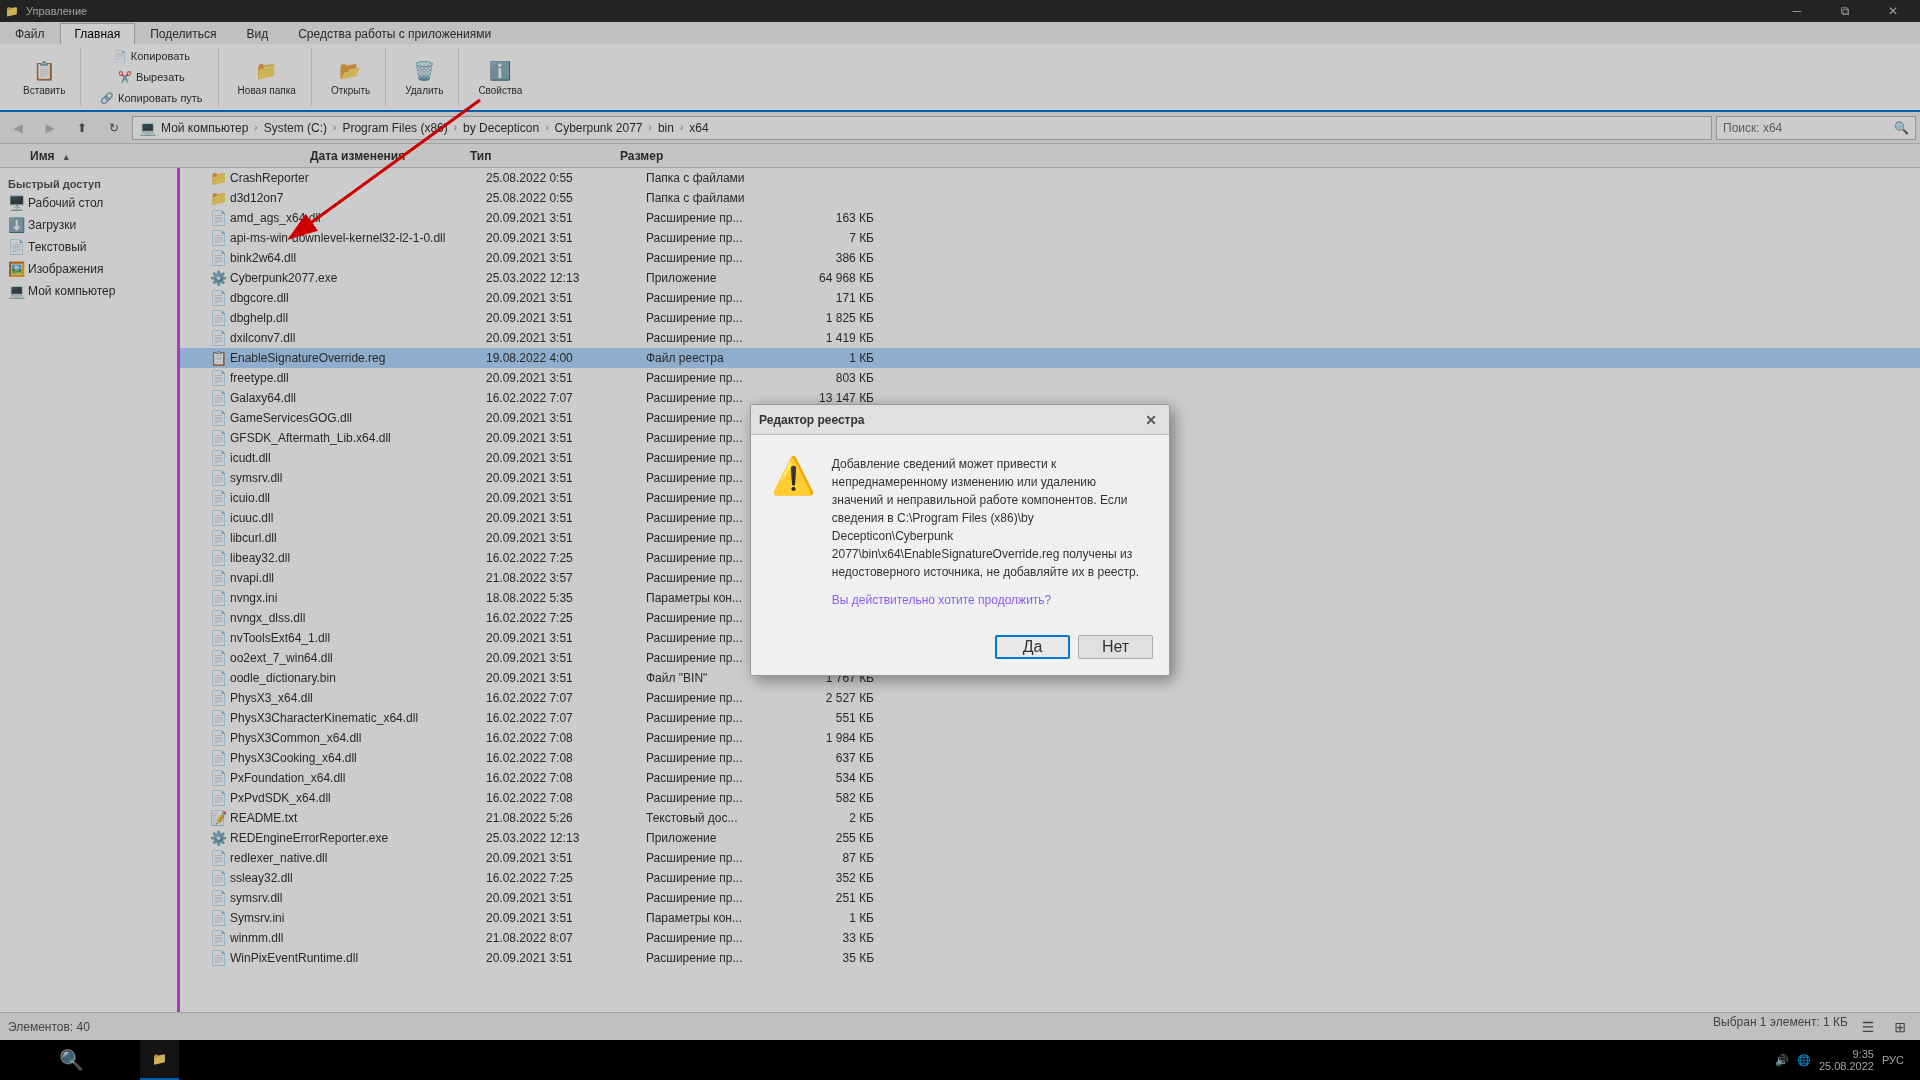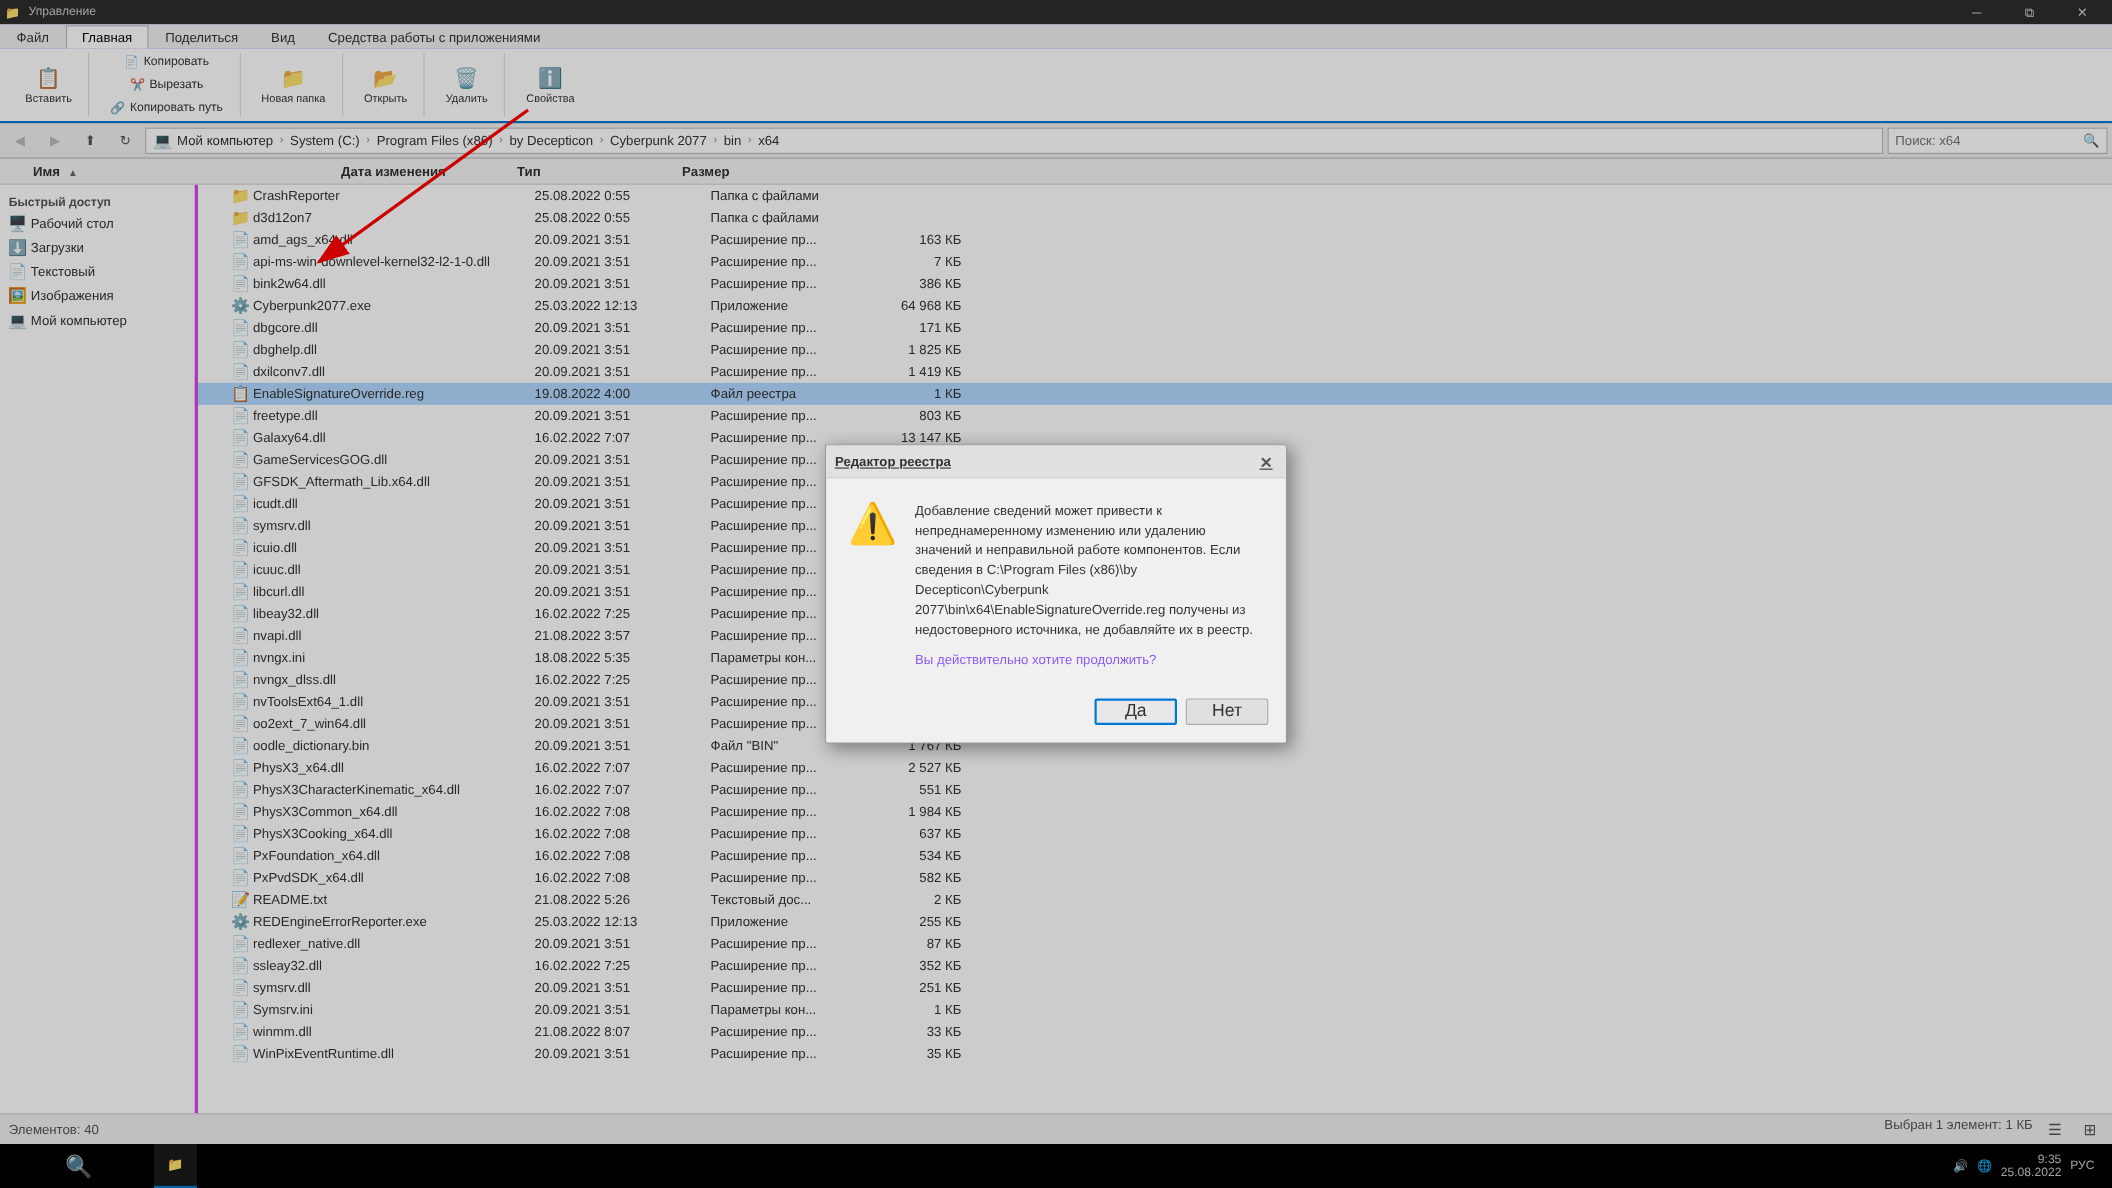--- a/index.html
+++ b/index.html
@@ -375,21 +375,20 @@
       background: #e0e0e0;
       border-bottom: 1px solid #bbb;
       display: flex;
       align-items: center;
       justify-content: space-between;
       padding: 0 8px;
       font-size: 12px;
       color: #333;
       font-weight: 600;
       border-radius: 2px 2px 0 0;
-      text-decoration: underline;
     }
     .dialog-close-btn {
       width: 20px;
       height: 20px;
       display: flex;
       align-items: center;
       justify-content: center;
       cursor: pointer;
       font-size: 14px;
       color: #555;

